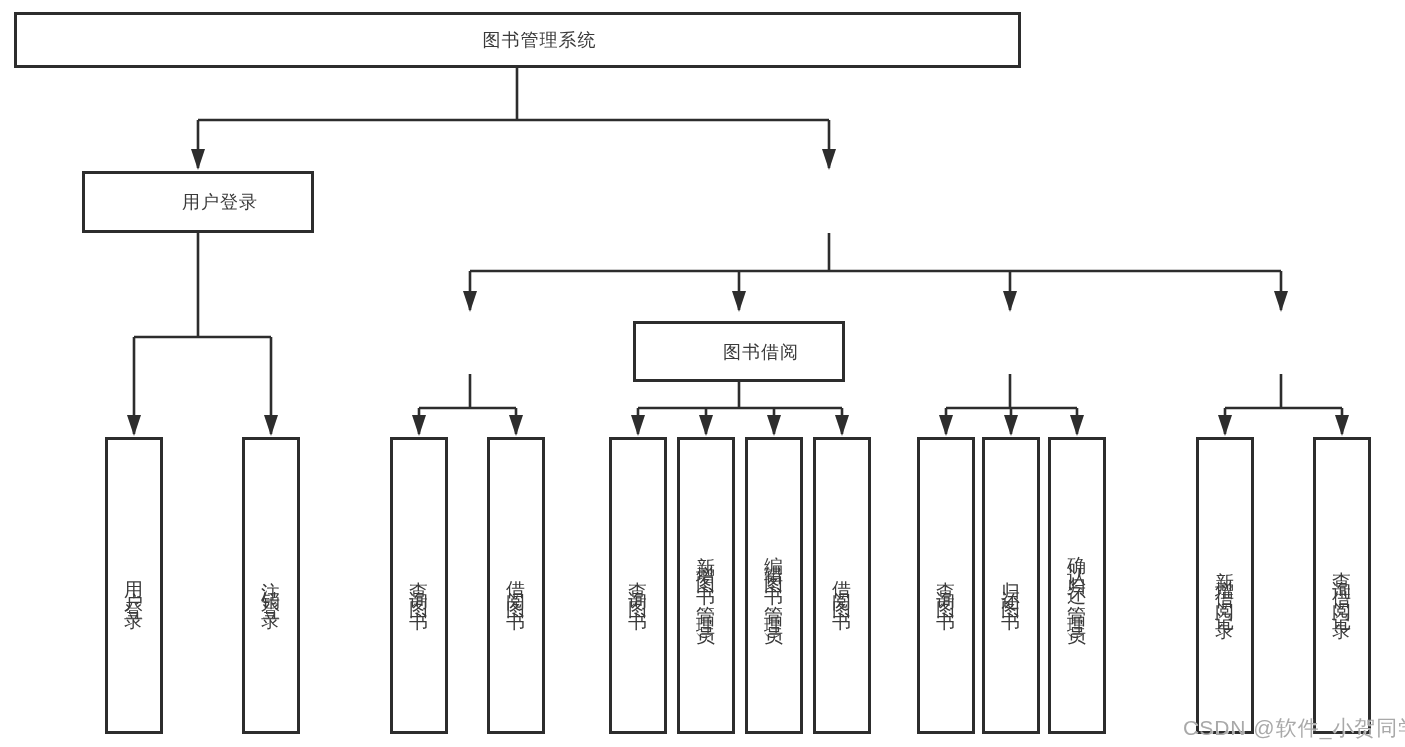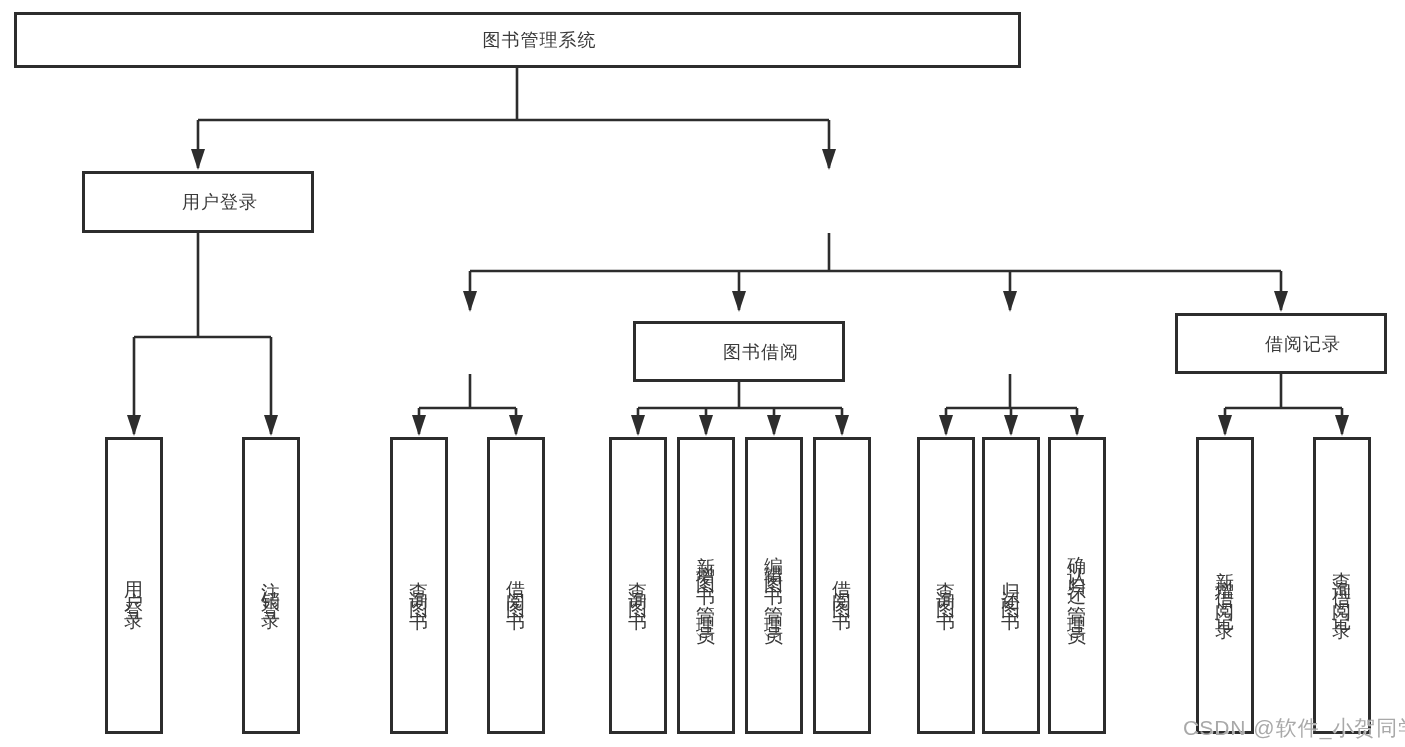--- a/index.html
+++ b/index.html
@@ -109,21 +109,20 @@
       <polygon points="1225,436 1218,415 1232,415"></polygon>
       <polygon points="1342,436 1335,415 1349,415"></polygon>
     </g>
   </svg>
 
   <div class="box" style="left:14px;top:12px;width:1007px;height:56px;">图书管理系统</div>
 
   <div class="box" style="left:82px;top:171px;width:232px;height:62px;">用户登录</div>
 
   <div class="box" style="left:633px;top:313px;width:212px;height:61px;margin-top:8px;">图书借阅</div>
-  <div class="box" style="left:1175px;top:313px;width:212px;height:61px;">借阅记录</div>
 
   <div class="vbox" style="left:105px;">
     <span class="vtext">用户登录</span>
   </div>
   <div class="vbox" style="left:242px;">
     <span class="vtext">注销登录</span>
   </div>
 
   <div class="vbox" style="left:390px;">
     <span class="vtext">查询图书</span>

